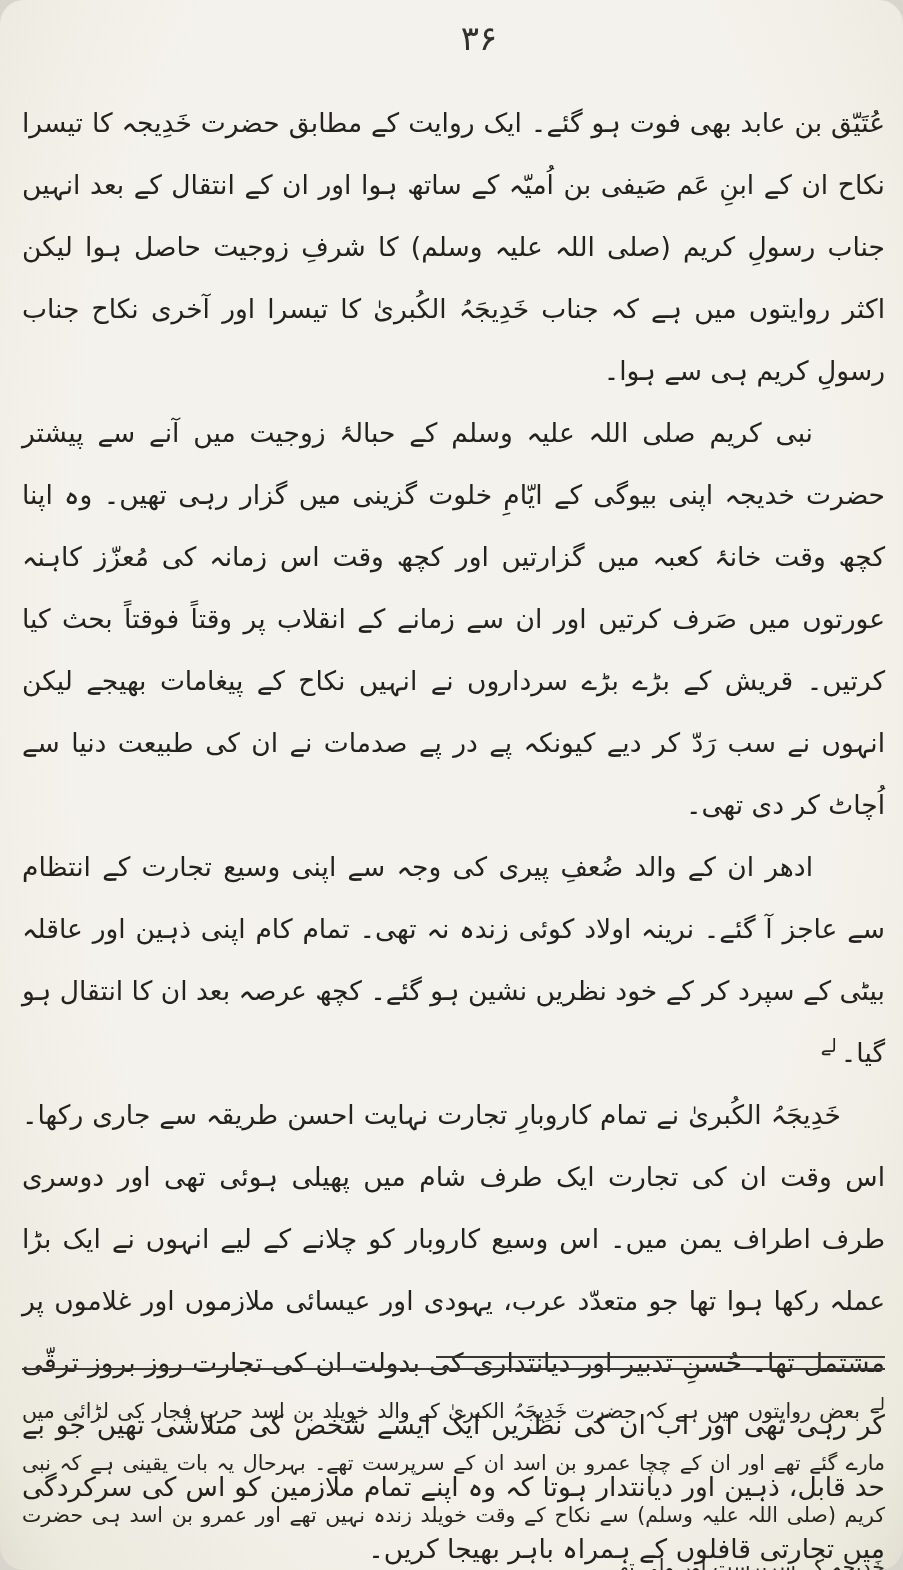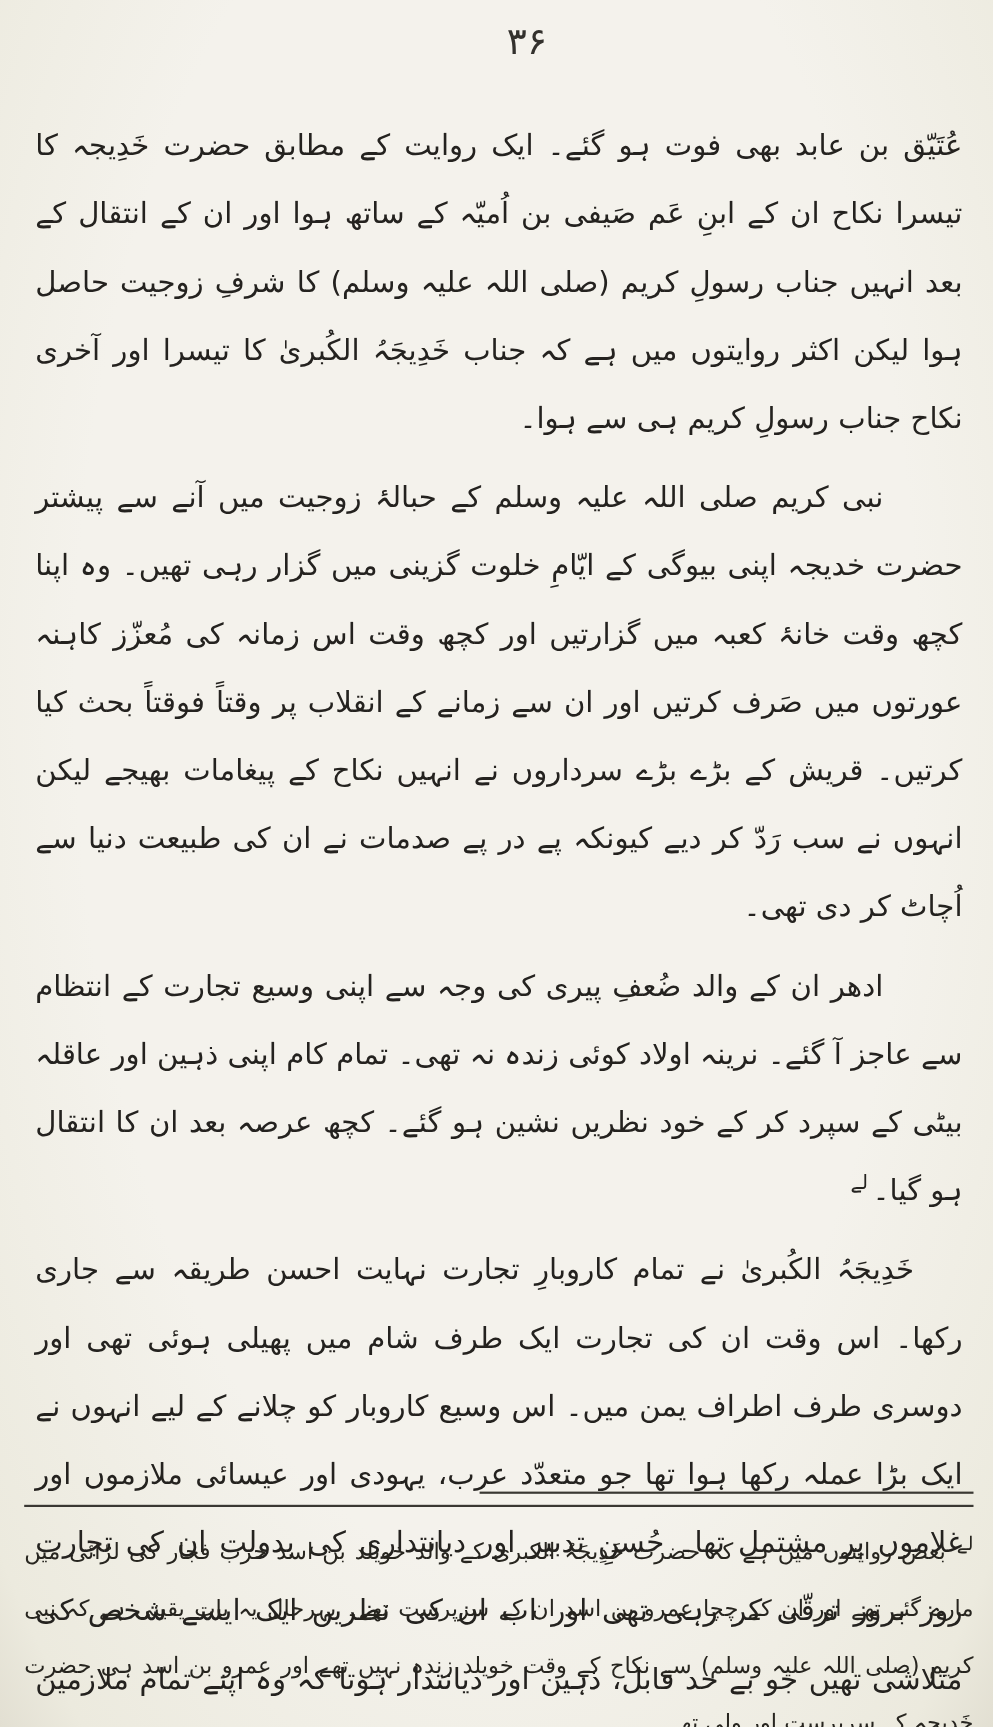--- a/index.html
+++ b/index.html
@@ -10,20 +10,21 @@
   .page{
     position:relative;
     width:903px;
     height:1570px;
     margin:0 auto;
     background:
       radial-gradient(ellipse at 50% 40%, #f4f2ec 60%, #eceade 92%, #e2dfd2 100%);
     color:#22201d;
     overflow:hidden;
     direction:rtl;
+    border-radius:24px;
   }
   .page-number{
     position:absolute;
     top:18px;
     right:0;
     left:55px;
     text-align:center;
     font-size:34px;
     letter-spacing:14px;
     color:#33312d;
@@ -32,21 +33,21 @@
     position:absolute;
     top:92px;
     right:18px;
     left:22px;
     font-size:26.5px;
     line-height:62px;
     text-align:justify;
     color:#24221f;
   }
   .body-text p{
-    margin:10px;
+    margin:0;
     padding:0;
   }
   .body-text p.indent{ text-indent:72px; }
   .body-text p.indent-sm{ text-indent:44px; }
   sup.fnref{
     font-size:18px;
     line-height:0;
     vertical-align:super;
     padding-right:4px;
     color:#24221f;

